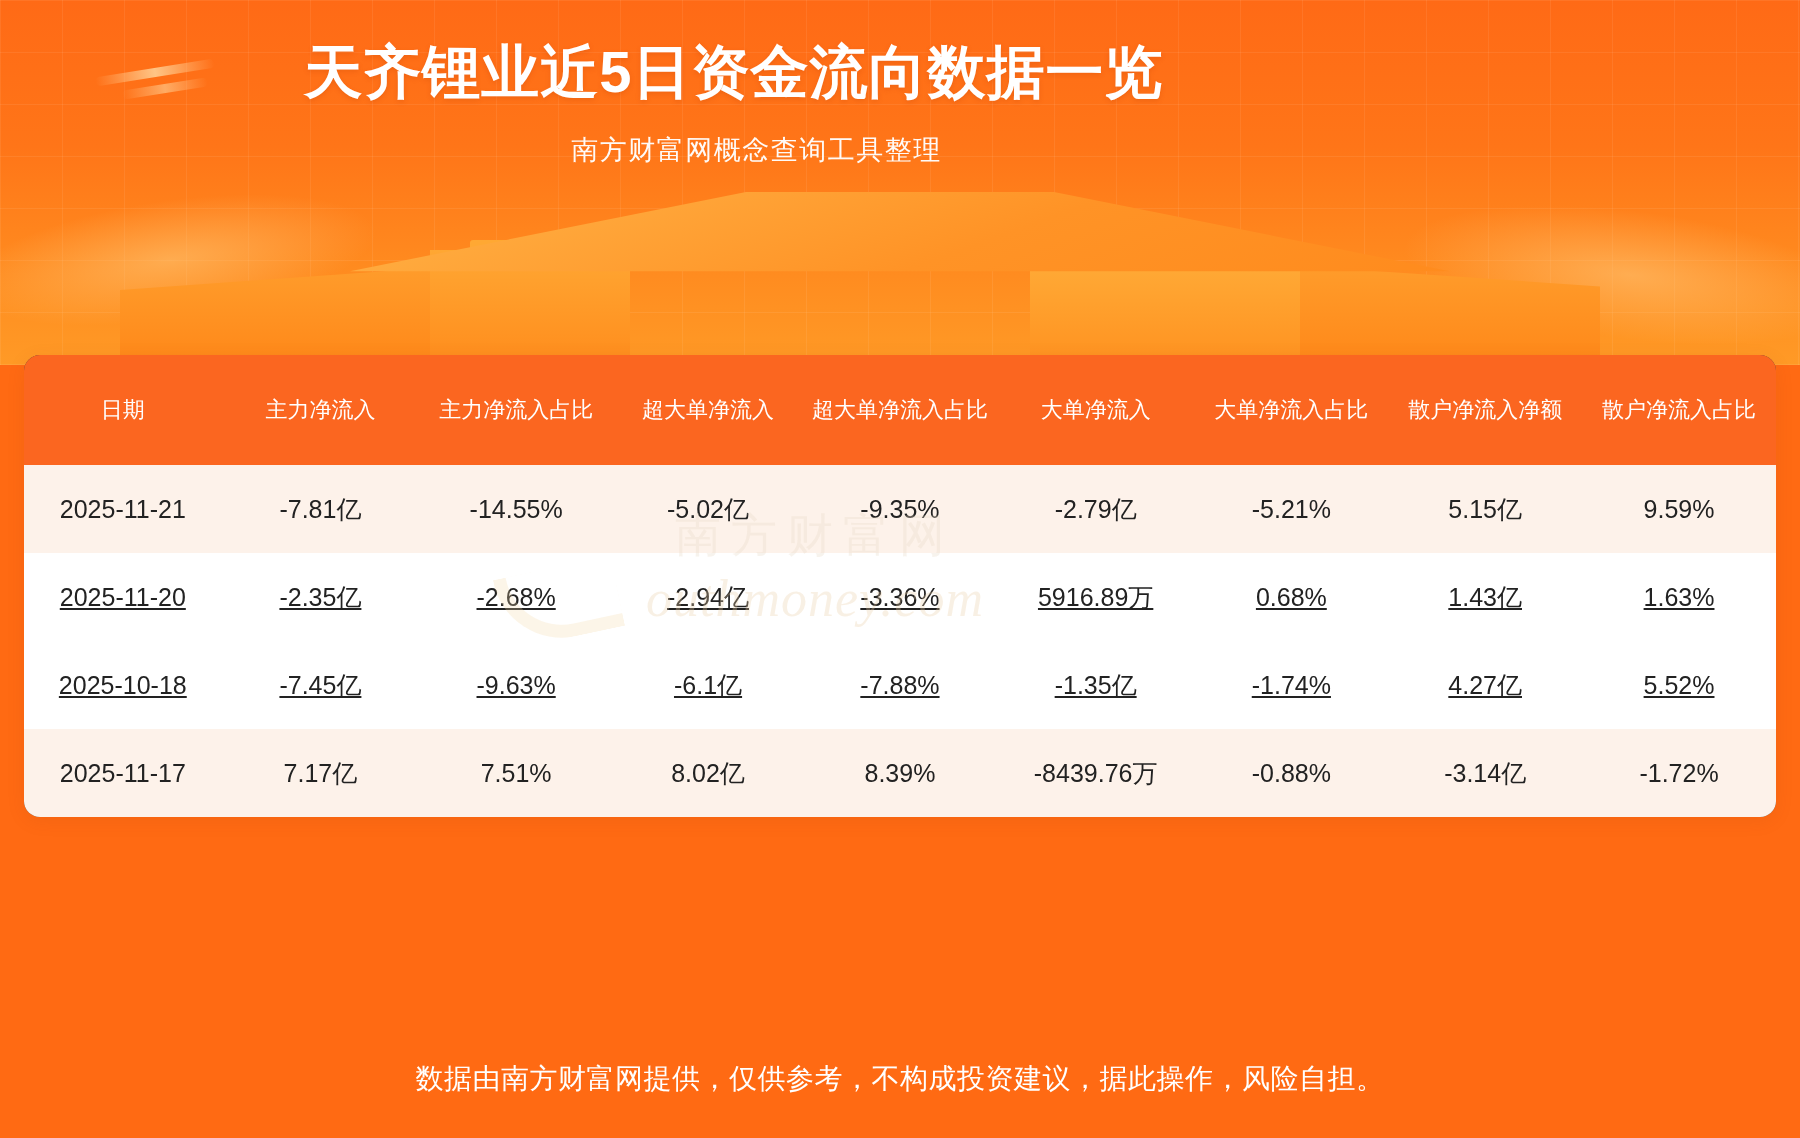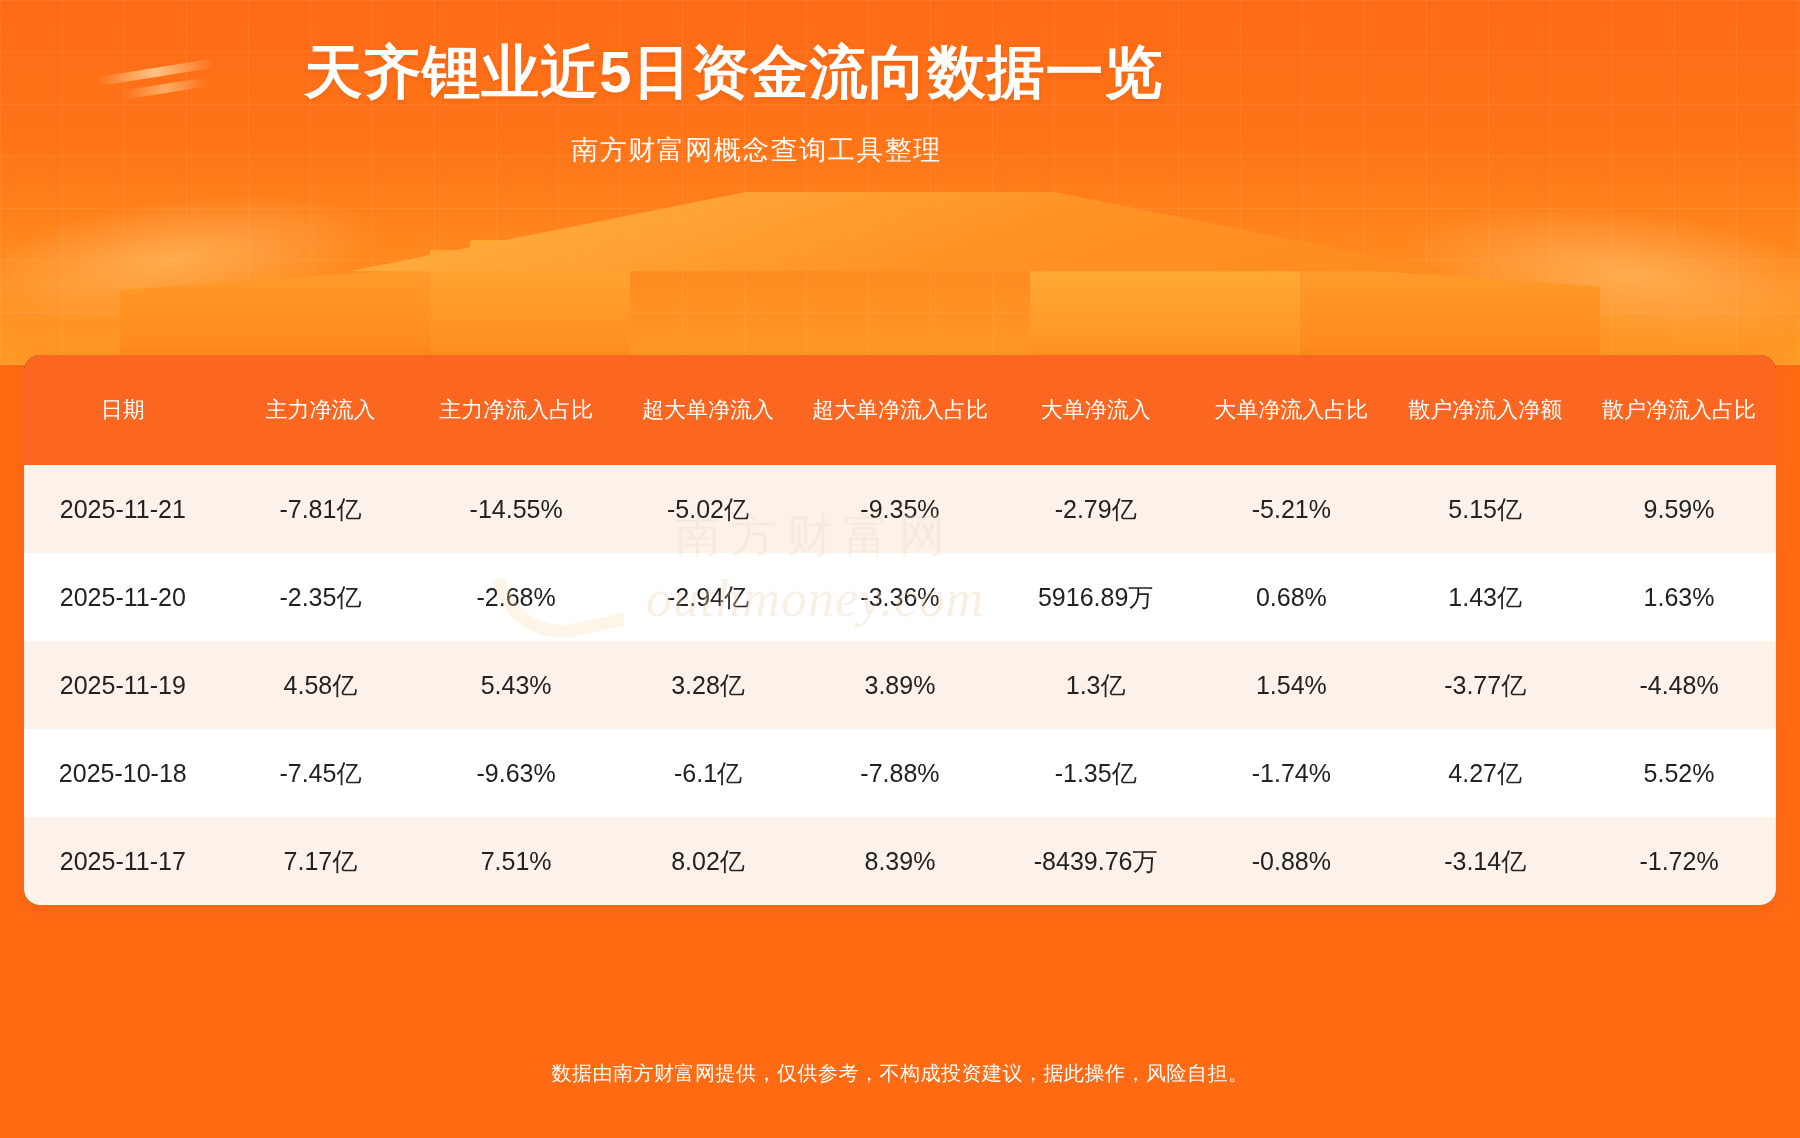--- a/index.html
+++ b/index.html
@@ -146,21 +146,21 @@
   tbody td {
     font-size: 25px;
     color: #222222;
     text-align: center;
     height: 88px;
     vertical-align: middle;
     padding: 4px 6px;
     font-family: "Liberation Sans", "DejaVu Sans", sans-serif;
   }
   tbody tr.odd td { background: #FDF2EA; }
-  tbody tr.even td { background: #FFFFFF; }
+  tbody tr.even td { background: #FFFFFF; text-decoration: underline; }
 
   
   col.c0 { width: 10.4%; }
   col.c1 { width: 10.4%; }
   col.c2 { width: 10.2%; }
   col.c3 { width: 10.0%; }
   col.c4 { width: 10.2%; }
   col.c5 { width: 10.4%; }
   col.c6 { width: 10.2%; }
   col.c7 { width: 10.2%; }
@@ -204,21 +204,21 @@
     opacity: .85;
   }
 
   
   .footer {
     position: absolute;
     left: 0;
     top: 1060px;
     width: 1800px;
     text-align: center;
-    font-size: 20px;
+    font-size: 28px;
     color: #FFFFFF;
     letter-spacing: 0.5px;
     z-index: 6;
   }
 </style>
 </head>
 <body>
 
 <div class="banner">
   <div class="grid-lines"></div>
@@ -284,31 +284,20 @@
         <td>2025-11-20</td>
         <td>-2.35亿</td>
         <td>-2.68%</td>
         <td>-2.94亿</td>
         <td>-3.36%</td>
         <td>5916.89万</td>
         <td>0.68%</td>
         <td>1.43亿</td>
         <td>1.63%</td>
       </tr>
-      <tr class="odd">
-        <td>2025-11-19</td>
-        <td>4.58亿</td>
-        <td>5.43%</td>
-        <td>3.28亿</td>
-        <td>3.89%</td>
-        <td>1.3亿</td>
-        <td>1.54%</td>
-        <td>-3.77亿</td>
-        <td>-4.48%</td>
-      </tr>
       <tr class="even">
         <td>2025-10-18</td>
         <td>-7.45亿</td>
         <td>-9.63%</td>
         <td>-6.1亿</td>
         <td>-7.88%</td>
         <td>-1.35亿</td>
         <td>-1.74%</td>
         <td>4.27亿</td>
         <td>5.52%</td>

